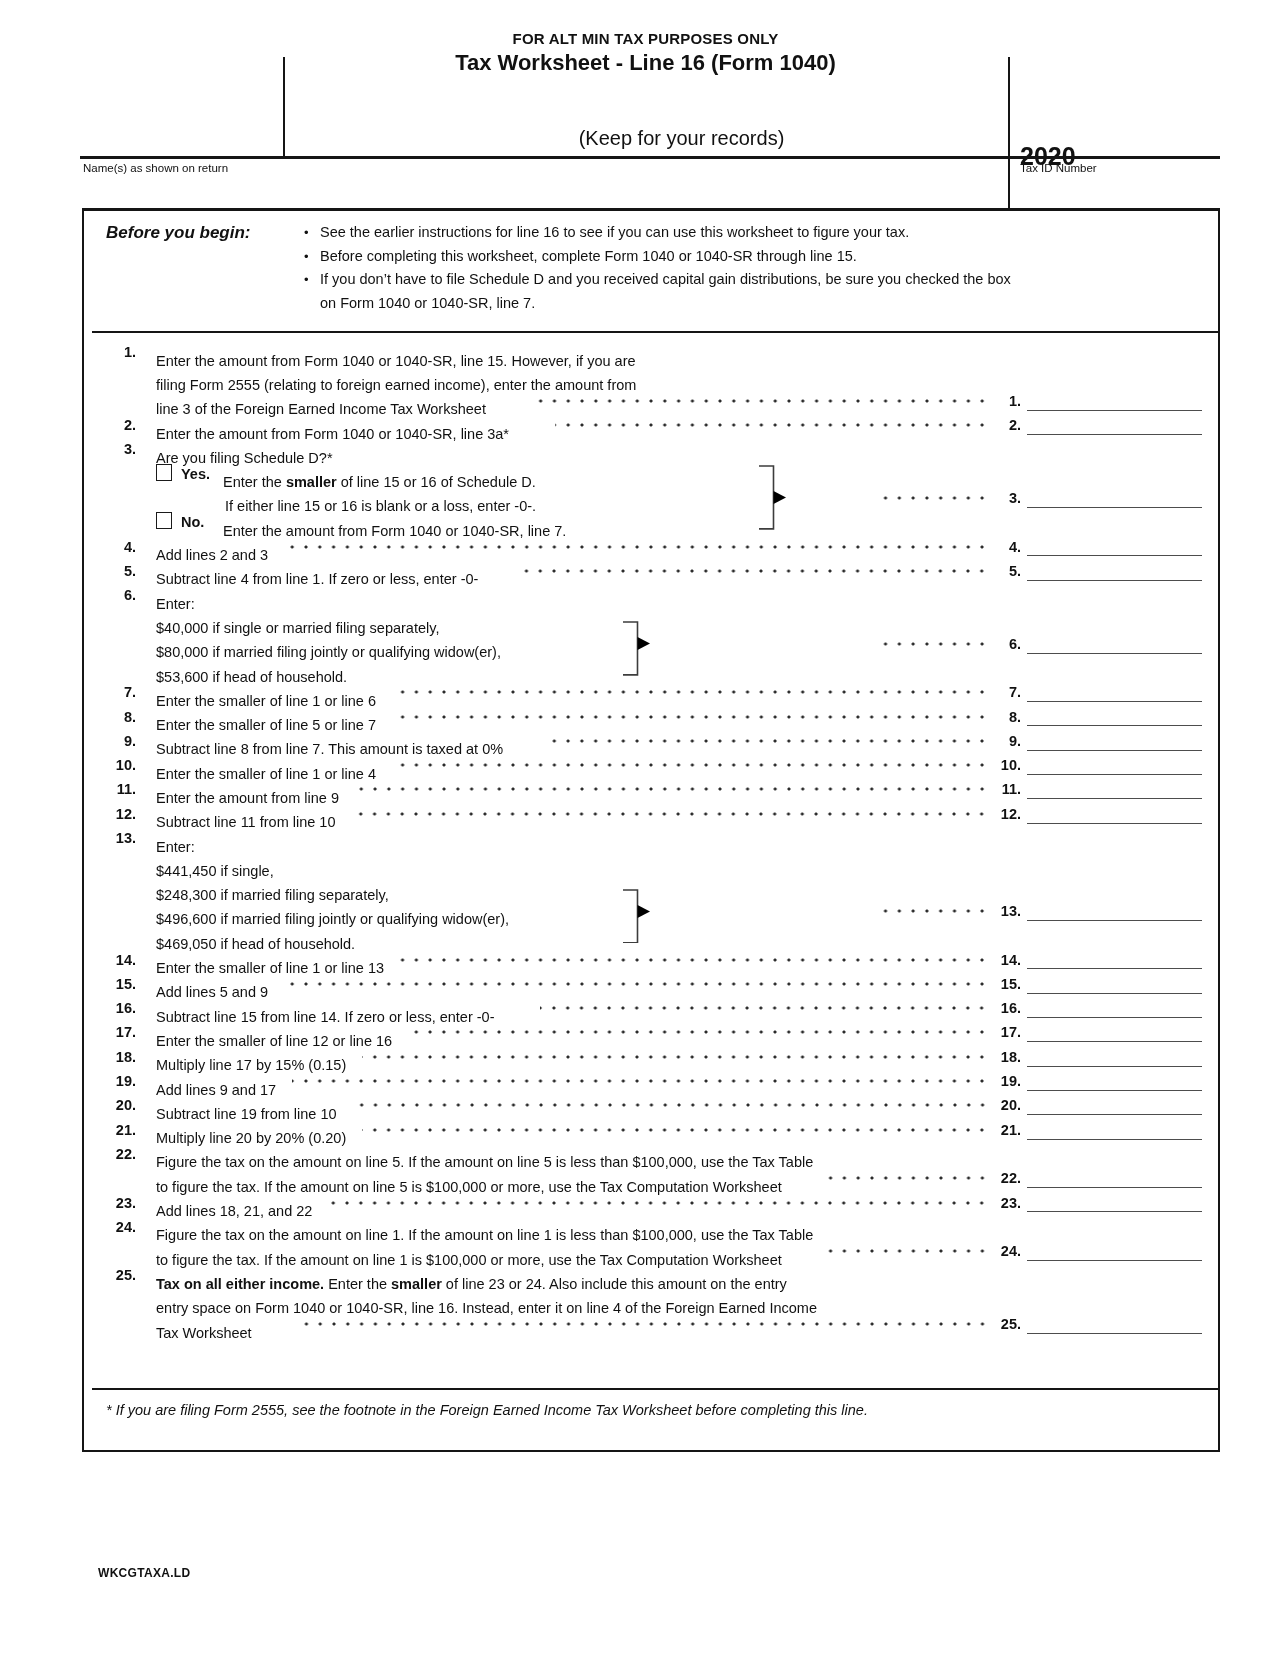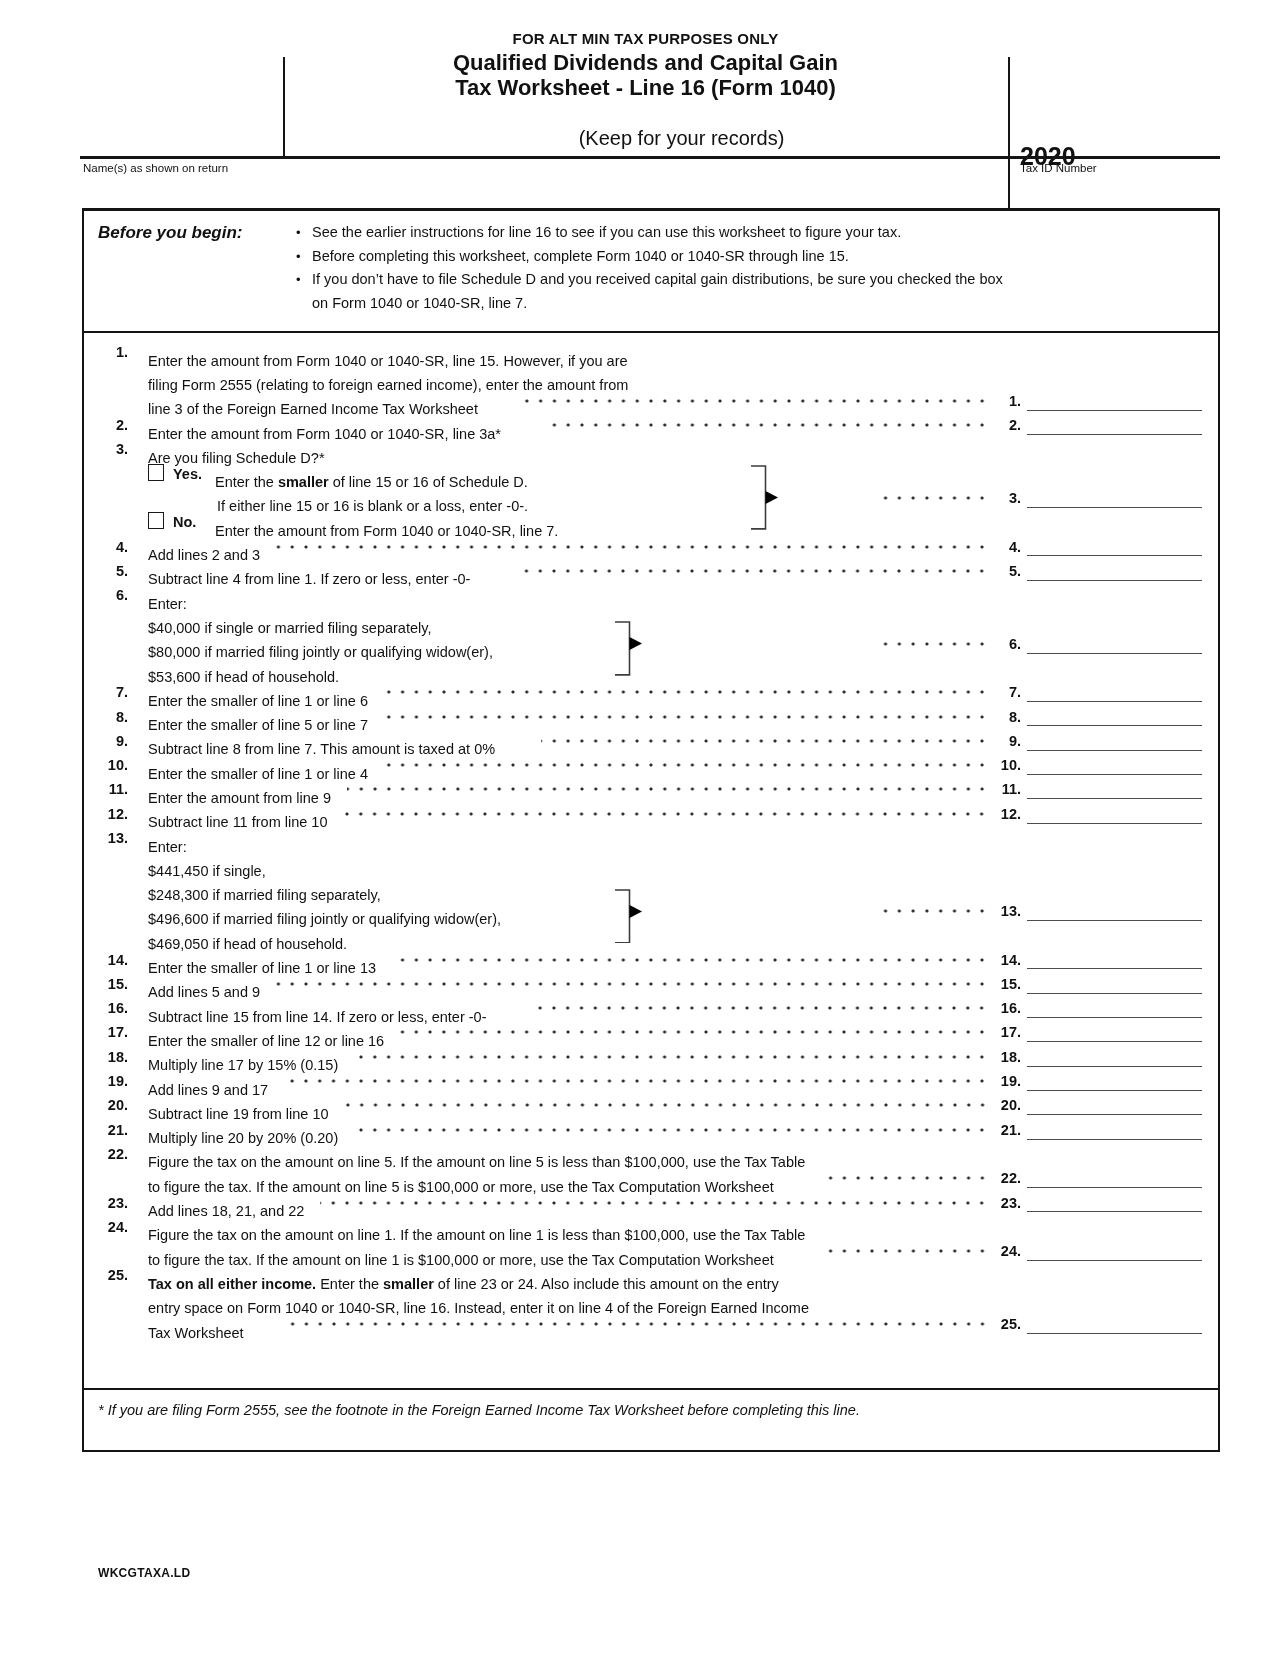--- a/index.html
+++ b/index.html
@@ -11,21 +11,21 @@
   .title{top:50px;font-size:22px;font-weight:bold;line-height:25px;}
   .keep{top:127px;font-size:20px;margin-left:36px;}
   .year{left:1020px;top:122px;font-size:25px;font-weight:bold;margin-top:20px;}
   .vbar{width:2px;background:#151515;}
   .vbar-left{left:283px;top:57px;height:99px;}
   .vbar-right{left:1008px;top:57px;height:151px;}
   .hrule{left:80px;top:156px;width:1140px;height:2.5px;background:#151515;}
   .small-label{font-size:11.5px;top:162px;}
   .field-region{height:32px;top:174px;}
   
-  .box{left:82px;top:208px;width:1138px;height:1244px;border:2px solid #151515;border-top-width:3px;box-sizing:border-box;background:#fff;}
+  .box{left:82px;top:208px;width:1138px;height:1244px;border:2px solid #151515;border-top-width:3px;box-sizing:border-box;background:#fff;padding-left:8px;}
   .byb{display:flex;height:110px;padding:10px 0 0 14px;border-bottom:2px solid #151515;}
   .byb-label{width:198px;font-size:17px;font-weight:bold;font-style:italic;padding-top:2px;flex:none;}
   .byb-bullets{flex:1;font-size:14.5px;}
   .brow{display:flex;line-height:23.5px;}
   .bdot{width:16px;flex:none;text-align:left;font-size:13px;}
   
   .lines{padding-top:7px;}
   .item{position:relative;}
   .row{display:flex;align-items:center;height:24.3px;font-size:14.5px;padding-right:16px;box-sizing:border-box;}
   .numcell{width:44px;margin-right:20px;text-align:right;font-weight:bold;flex:none;}
@@ -43,21 +43,20 @@
   .bracket{position:absolute;}
   .sepspace{height:52px;border-bottom:2px solid #151515;}
   .footnote{padding:12px 0 0 14px;font-style:italic;font-size:14.5px;}
   .footer-code{left:82px;top:1566px;font-size:12px;font-weight:bold;letter-spacing:.3px;margin-left:16px;}
 </style>
 </head>
 <body>
 
 <div class="abs hdr-center altmin">FOR ALT MIN TAX PURPOSES ONLY</div>
 <div class="abs hdr-center title">
-  <div>Qualified Dividends and Capital Gain</div>
   <div>Tax Worksheet - Line 16 (Form 1040)</div>
 </div>
 <div class="abs hdr-center keep">(Keep for your records)</div>
 <div class="abs year">2020</div>
 <div class="abs vbar vbar-left"></div>
 <div class="abs vbar vbar-right"></div>
 <div class="abs hrule"></div>
 <div class="abs small-label" style="left:83px;">Name(s) as shown on return</div>
 <div class="abs small-label" style="left:1020px;">Tax ID Number</div>
 <div class="abs field-region" style="left:83px;width:920px;"></div>

